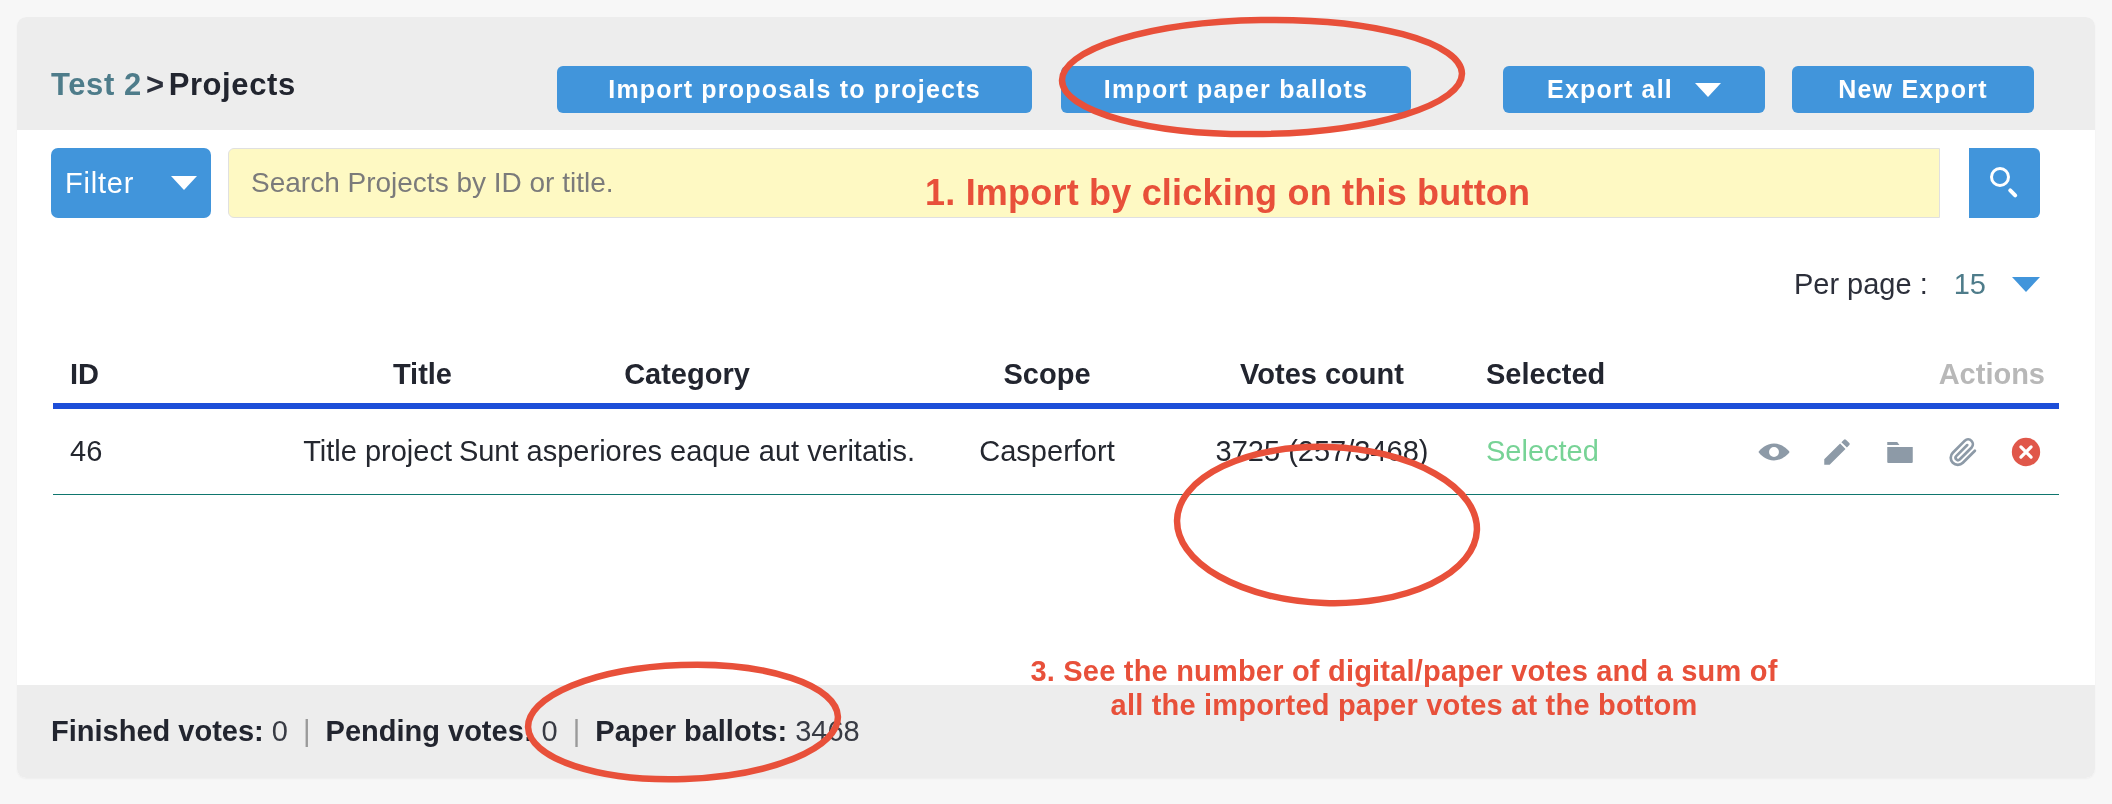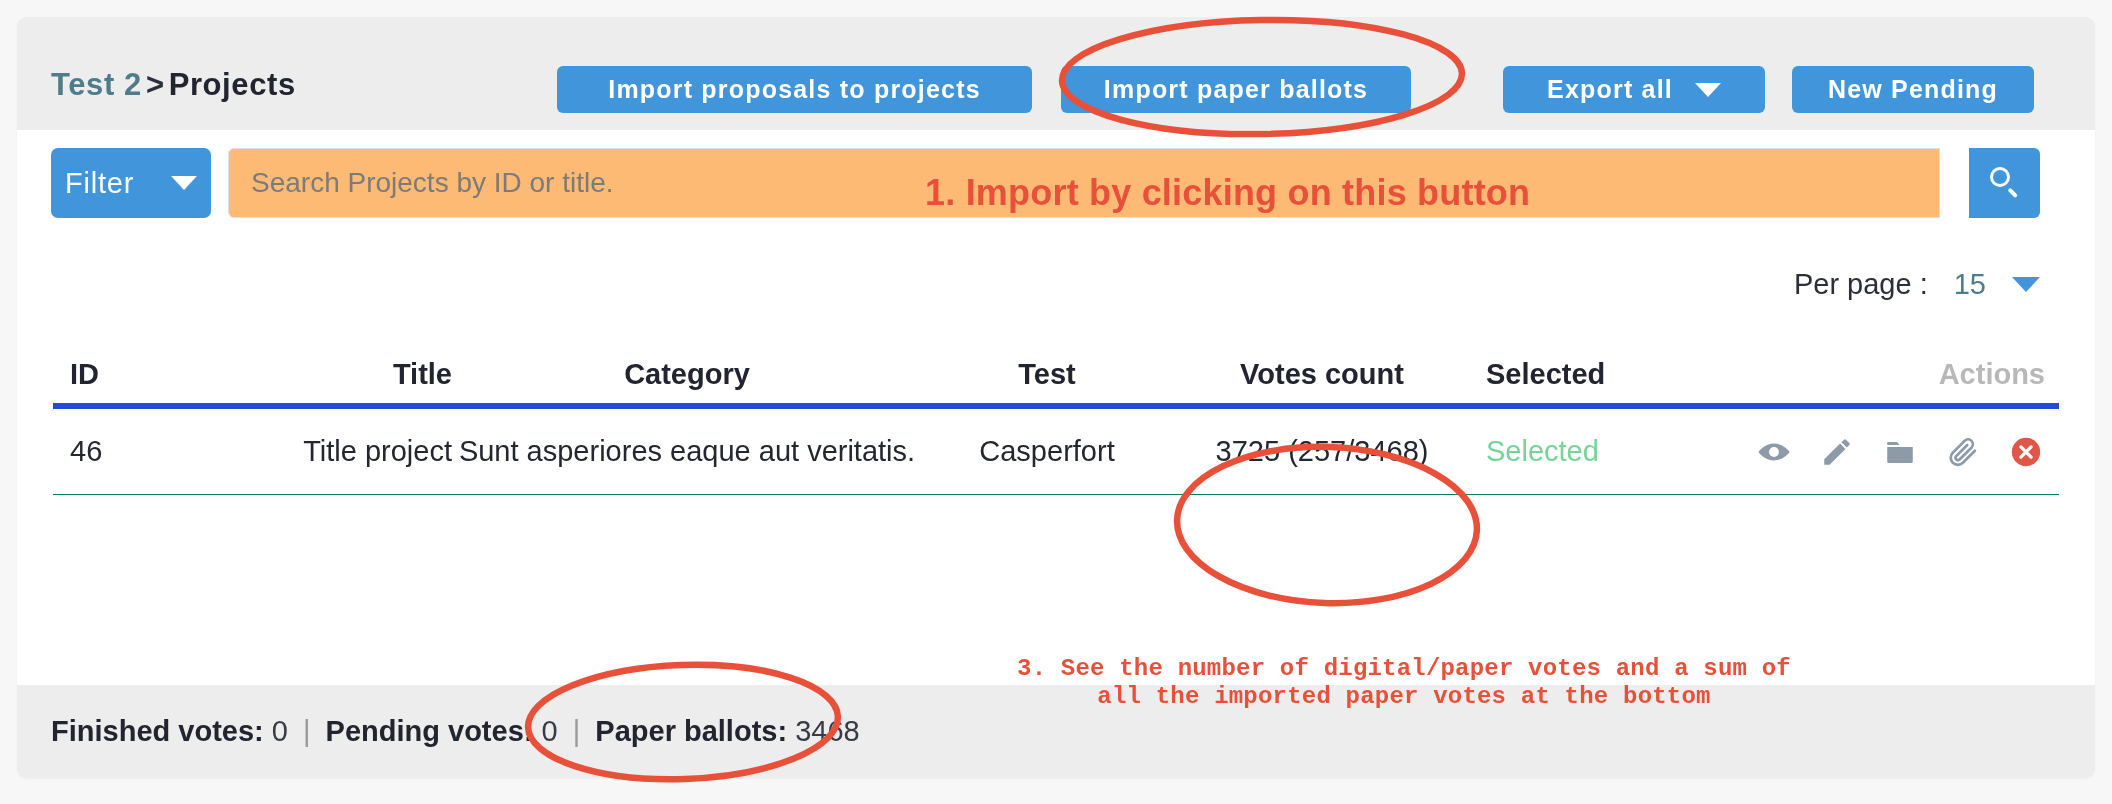--- a/index.html
+++ b/index.html
@@ -123,21 +123,21 @@
   }
   #search-input {
     position: absolute;
     left: 211px;
     top: 18px;
     width: 1712px;
     height: 70px;
     box-sizing: border-box;
     border: 1px solid #e0e0e0;
     border-radius: 6px 0 0 6px;
-    background: #fdba74;
+    background: #fef9c3;
     font-family: "Liberation Sans", sans-serif;
     font-size: 28px;
     color: #6c6c6c;
     padding: 0 22px;
     outline: none;
   }
   #search-input::placeholder { color: #7b7b7b; opacity: 1; }
   #btn-search {
     position: absolute;
     left: 1952px;
@@ -286,26 +286,25 @@
     letter-spacing: 0.2px;
   }
   #annot-1 {
     left: 925px;
     top: 172px;
     font-size: 36px;
   }
   #annot-3 {
     left: 854px;
     top: 655px;
-    font-size: 24px;
+    font-size: 29px;
     text-align: center;
     width: 1100px;
     line-height: 1.16;
     white-space: normal;
-    font-family: Liberation Mono, monospace;
   }
   #annot-svg {
     position: absolute;
     left: 0; top: 0;
     width: 2112px;
     height: 804px;
     pointer-events: none;
   }
 </style>
 </head>
@@ -321,21 +320,21 @@
 
     <button class="btn" id="btn-import-proposals">Import proposals to projects</button>
 
     <button class="btn" id="btn-import-ballots">Import paper ballots</button>
 
     <button class="btn" id="btn-export-all">
       <span>Export all</span>
       <span class="caret-down"></span>
     </button>
 
-    <button class="btn" id="btn-new-project">New Pending</button>
+    <button class="btn" id="btn-new-project">New Export</button>
   </div>
 
   <div id="toolbar">
     <button class="btn" id="btn-filter">
       <span>Filter</span>
       <span class="caret-down"></span>
     </button>
 
     <input id="search-input" type="text" placeholder="Search Projects by ID or title." style="">
 
@@ -353,21 +352,21 @@
       <span id="perpage-value">15</span>
       <span class="caret-down-blue"></span>
     </div>
   </div>
 
   <div id="table">
     <div class="trow" id="thead">
       <div class="trow-cell c-id">ID</div>
       <div class="trow-cell c-title">Title</div>
       <div class="trow-cell c-cat">Category</div>
-      <div class="trow-cell c-scope">Test</div>
+      <div class="trow-cell c-scope">Scope</div>
       <div class="trow-cell c-votes">Votes count</div>
       <div class="trow-cell c-sel">Selected</div>
       <div class="trow-cell c-act">Actions</div>
     </div>
 
     <div class="trow" id="tbody-row">
       <div class="trow-cell c-id">46</div>
       <div class="trow-cell c-title">Title project</div>
       <div class="trow-cell c-cat">Sunt asperiores eaque aut veritatis.</div>
       <div class="trow-cell c-scope">Casperfort</div>

